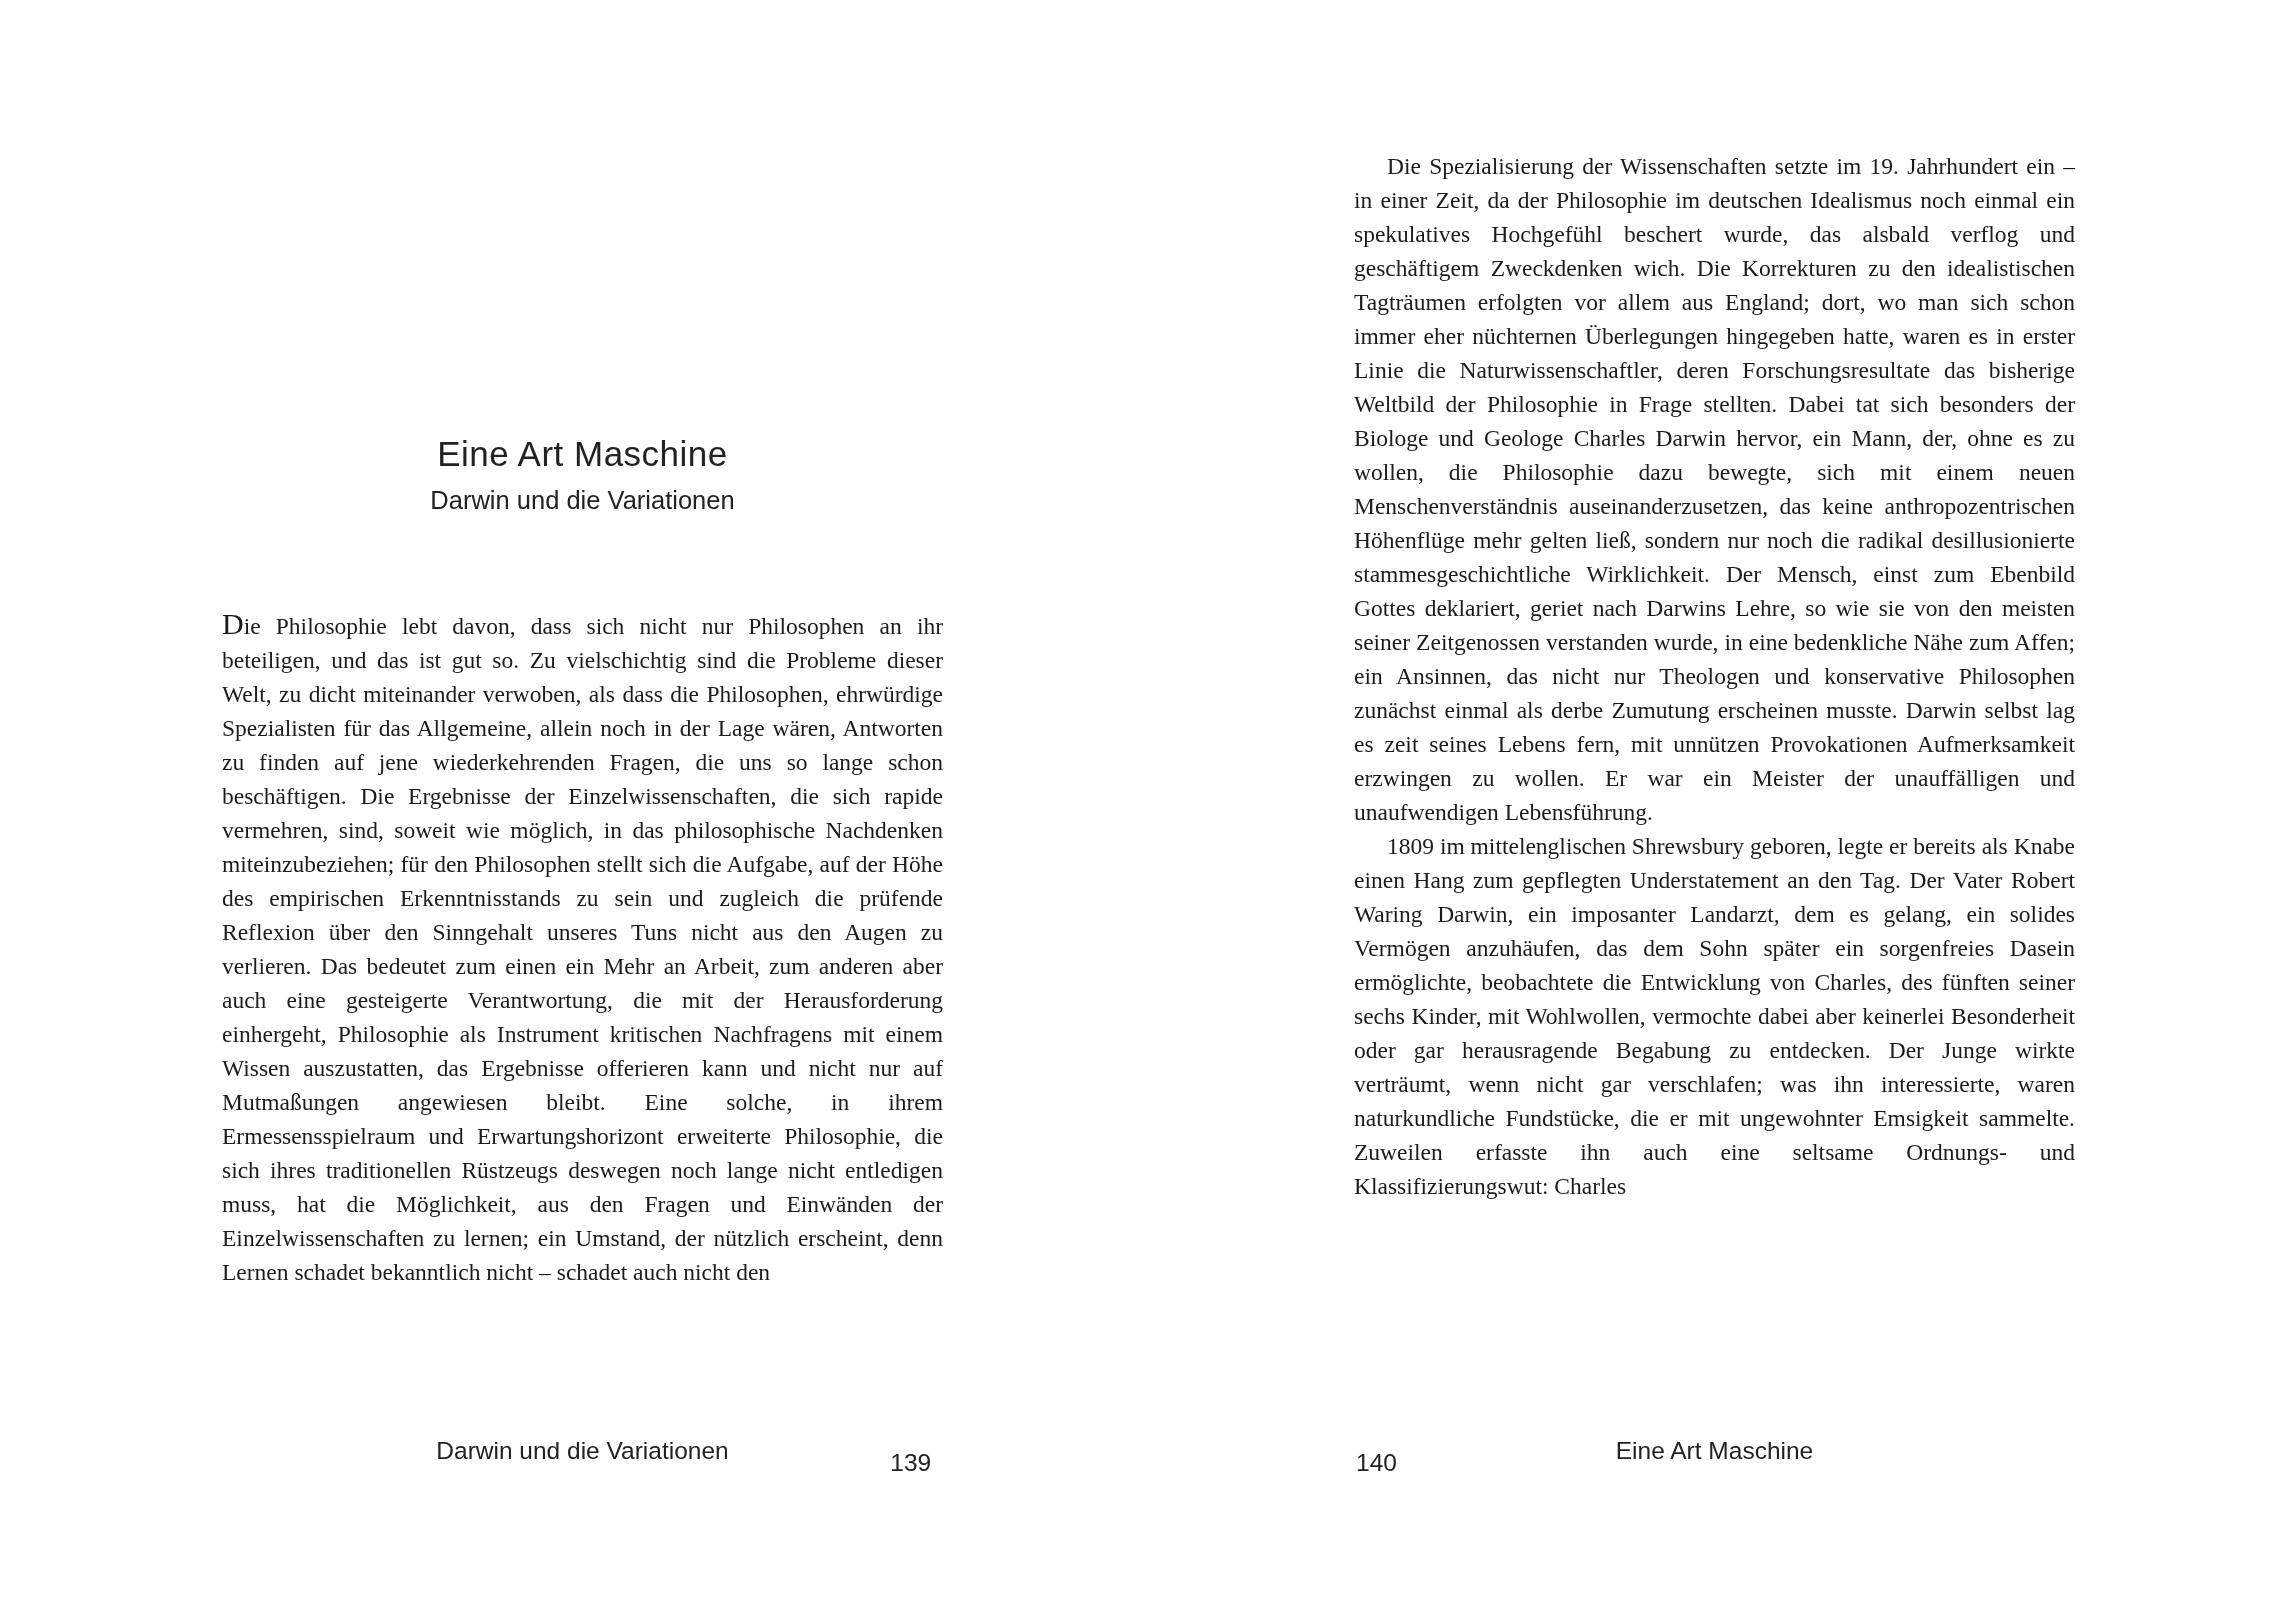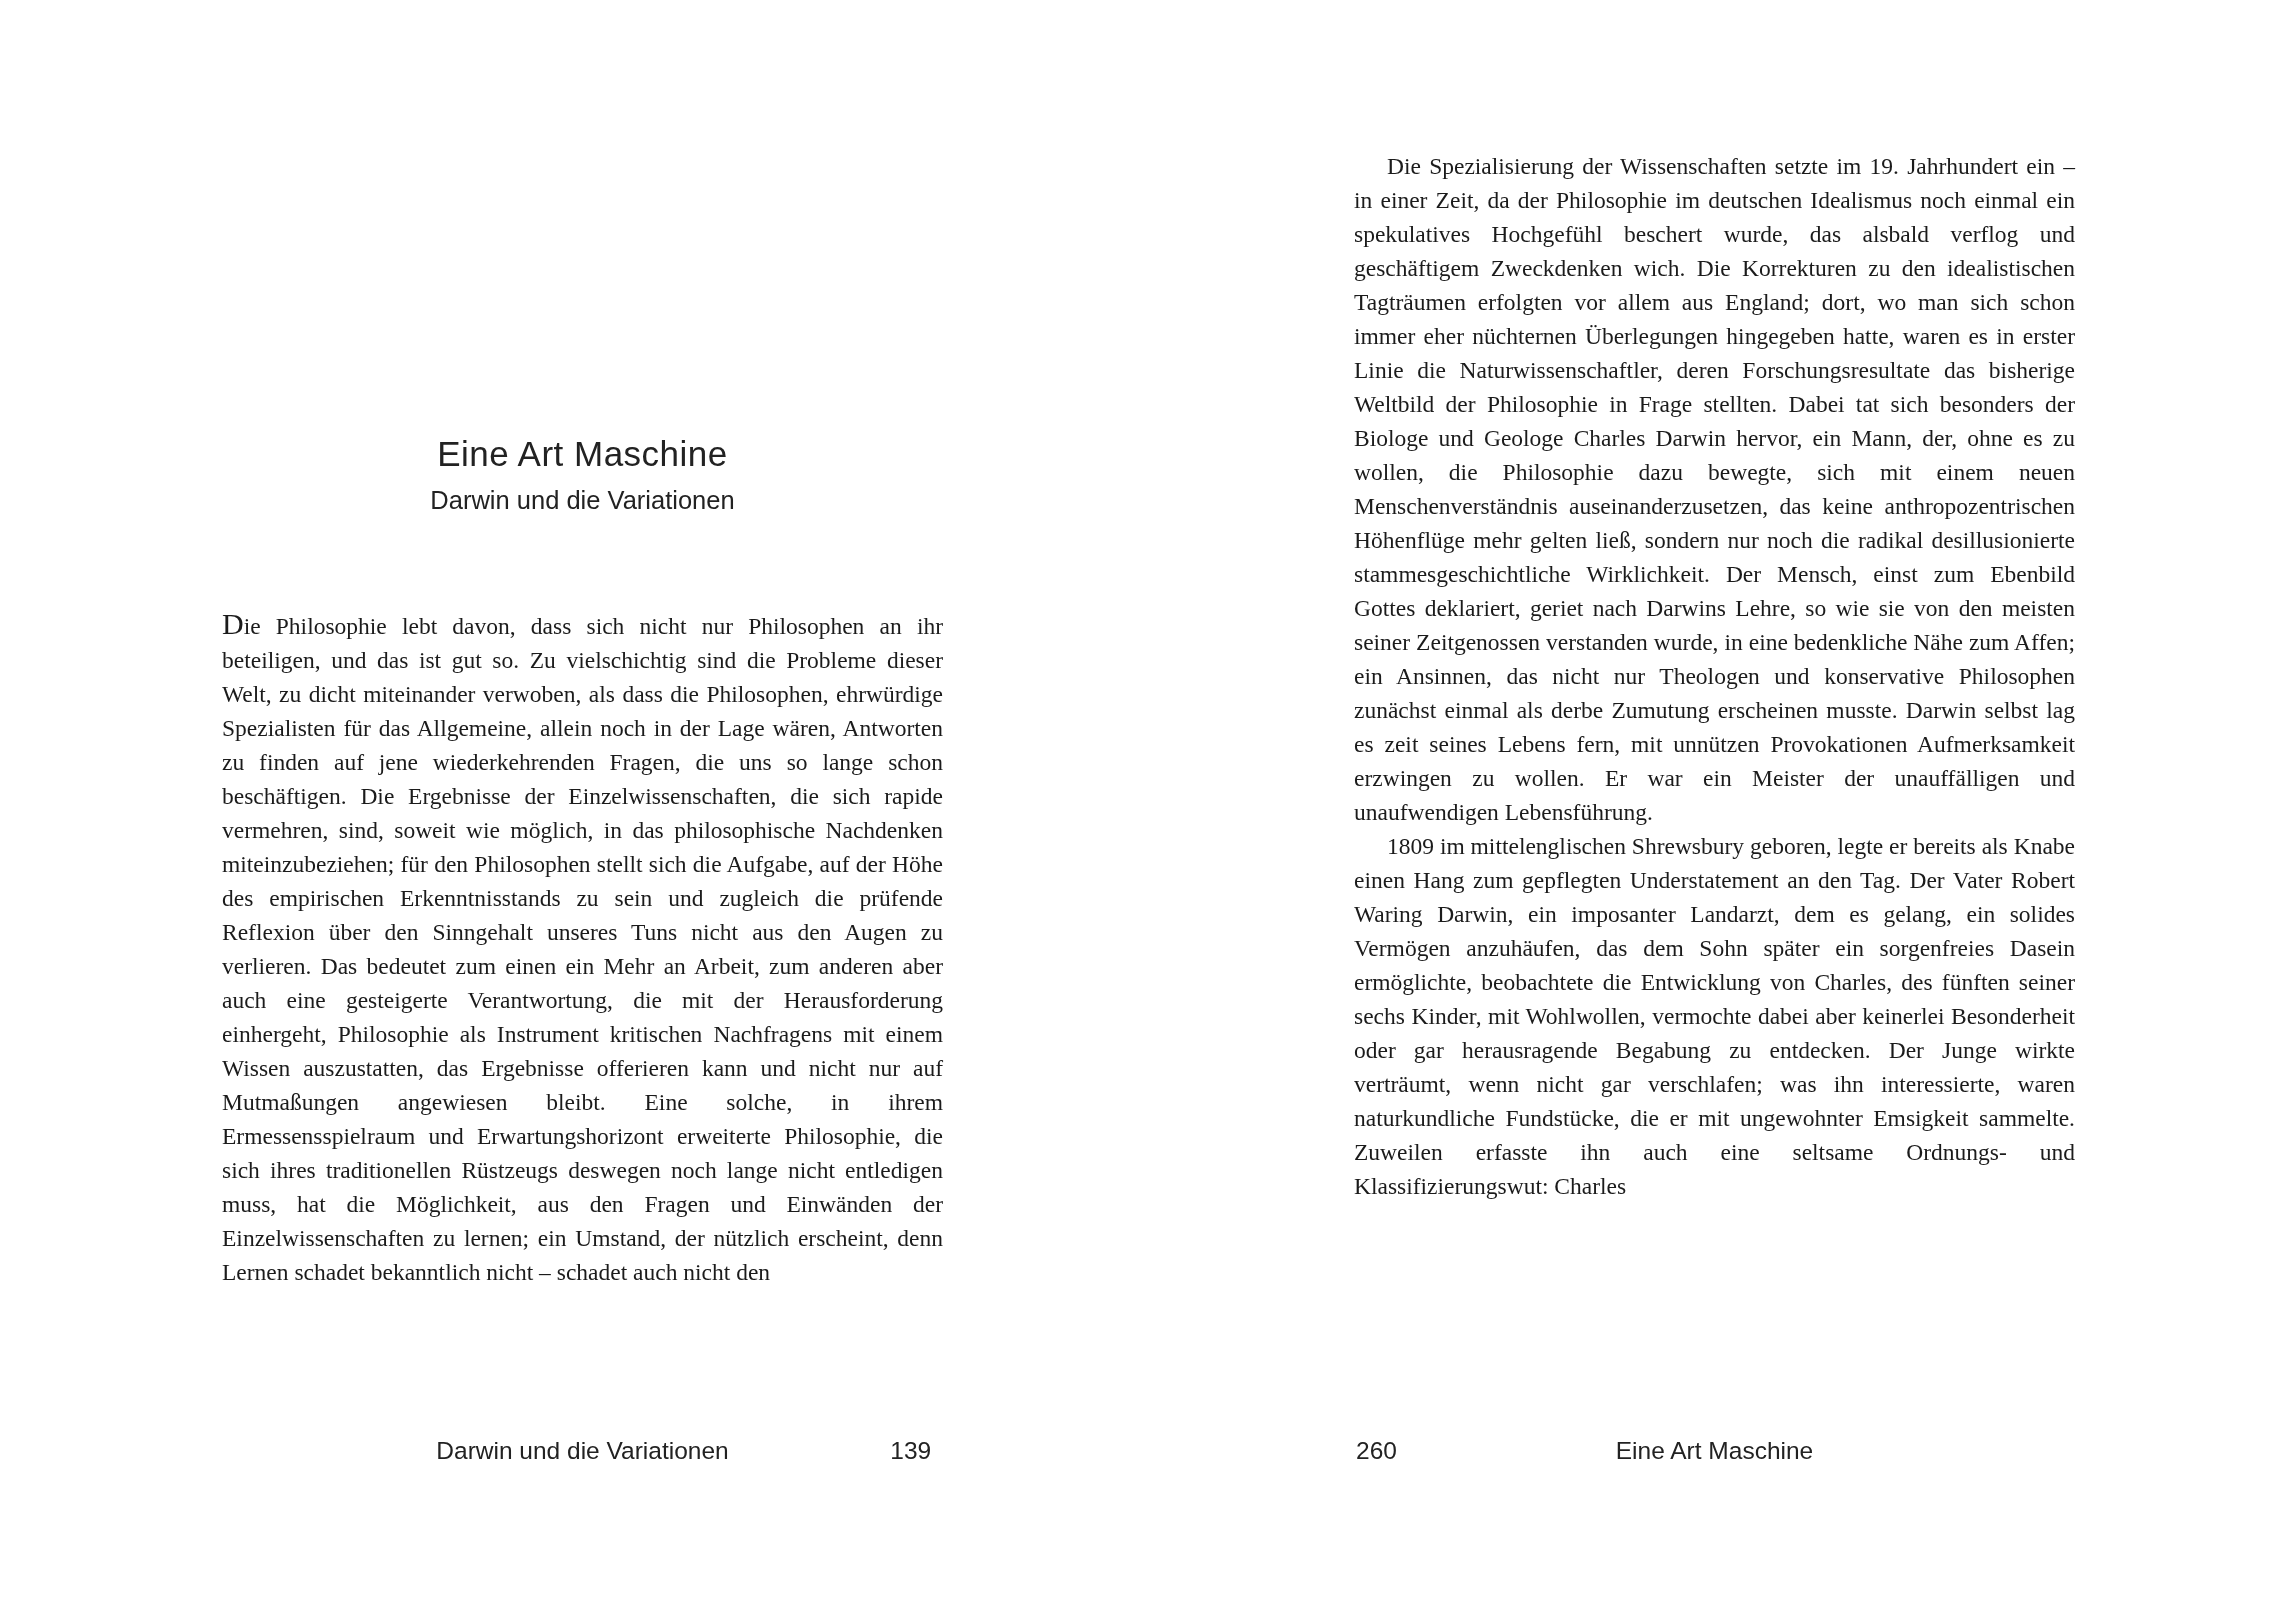--- a/index.html
+++ b/index.html
@@ -67,21 +67,21 @@
     .page-footer {
       position: absolute;
       top: 1437px;
       left: 0;
       width: 100%;
       text-align: center;
       font-family: "Liberation Sans", sans-serif;
       font-size: 24.5px;
       color: #222222;
     }
-    .page-number { position: absolute; top: 0; }
+    .page-number { position: absolute; top: 12px; }
     .pn-right { right: 11.8px; }
     .pn-left  { left: 2px; }
   </style>
 </head>
 <body>
 
 <div class="spread">
 
   <section class="page page-left">
 
@@ -102,20 +102,20 @@
   </section>
 
   <section class="page page-right">
 
     <div class="body-right">
       <p lang="de" class="para indent">Die Spezialisierung der Wissenschaften setzte im 19. Jahrhundert ein – in einer Zeit, da der Philosophie im deutschen Idealismus noch einmal ein spekulatives Hochgefühl beschert wurde, das alsbald verflog und geschäftigem Zweckdenken wich. Die Korrekturen zu den idealistischen Tagträumen erfolgten vor allem aus England; dort, wo man sich schon immer eher nüchternen Überlegungen hingegeben hatte, waren es in erster Linie die Naturwissenschaftler, deren Forschungsresultate das bisherige Weltbild der Philosophie in Frage stellten. Dabei tat sich besonders der Biologe und Geologe Charles Darwin hervor, ein Mann, der, ohne es zu wollen, die Philosophie dazu bewegte, sich mit einem neuen Menschenverständnis auseinanderzusetzen, das keine anthropozentrischen Höhenflüge mehr gelten ließ, sondern nur noch die radikal desillusionierte stammesgeschichtliche Wirklichkeit. Der Mensch, einst zum Ebenbild Gottes deklariert, geriet nach Darwins Lehre, so wie sie von den meisten seiner Zeitgenossen verstanden wurde, in eine bedenkliche Nähe zum Affen; ein Ansinnen, das nicht nur Theologen und konservative Philosophen zunächst einmal als derbe Zumutung erscheinen musste. Darwin selbst lag es zeit seines Lebens fern, mit unnützen Provokationen Aufmerksamkeit erzwingen zu wollen. Er war ein Meister der unauffälligen und unaufwendigen Lebensführung.</p>
       <p lang="de" class="para indent">1809 im mittelenglischen Shrewsbury geboren, legte er bereits als Knabe einen Hang zum gepflegten Understatement an den Tag. Der Vater Robert Waring Darwin, ein imposanter Landarzt, dem es gelang, ein solides Vermögen anzuhäufen, das dem Sohn später ein sorgenfreies Dasein ermöglichte, beobachtete die Entwicklung von Charles, des fünften seiner sechs Kinder, mit Wohlwollen, vermochte dabei aber keinerlei Besonderheit oder gar herausragende Begabung zu entdecken. Der Junge wirkte verträumt, wenn nicht gar verschlafen; was ihn interessierte, waren naturkundliche Fundstücke, die er mit ungewohnter Emsigkeit sammelte. Zuweilen erfasste ihn auch eine seltsame Ordnungs- und Klassifizierungswut: Charles</p>
     </div>
 
     <footer class="page-footer">
-      <span class="page-number pn-left">260</span>
+      <span class="page-number pn-left">140</span>
       <span class="running-title">Eine Art Maschine</span>
     </footer>
 
   </section>
 
 </div>
 
 
 </body></html>

